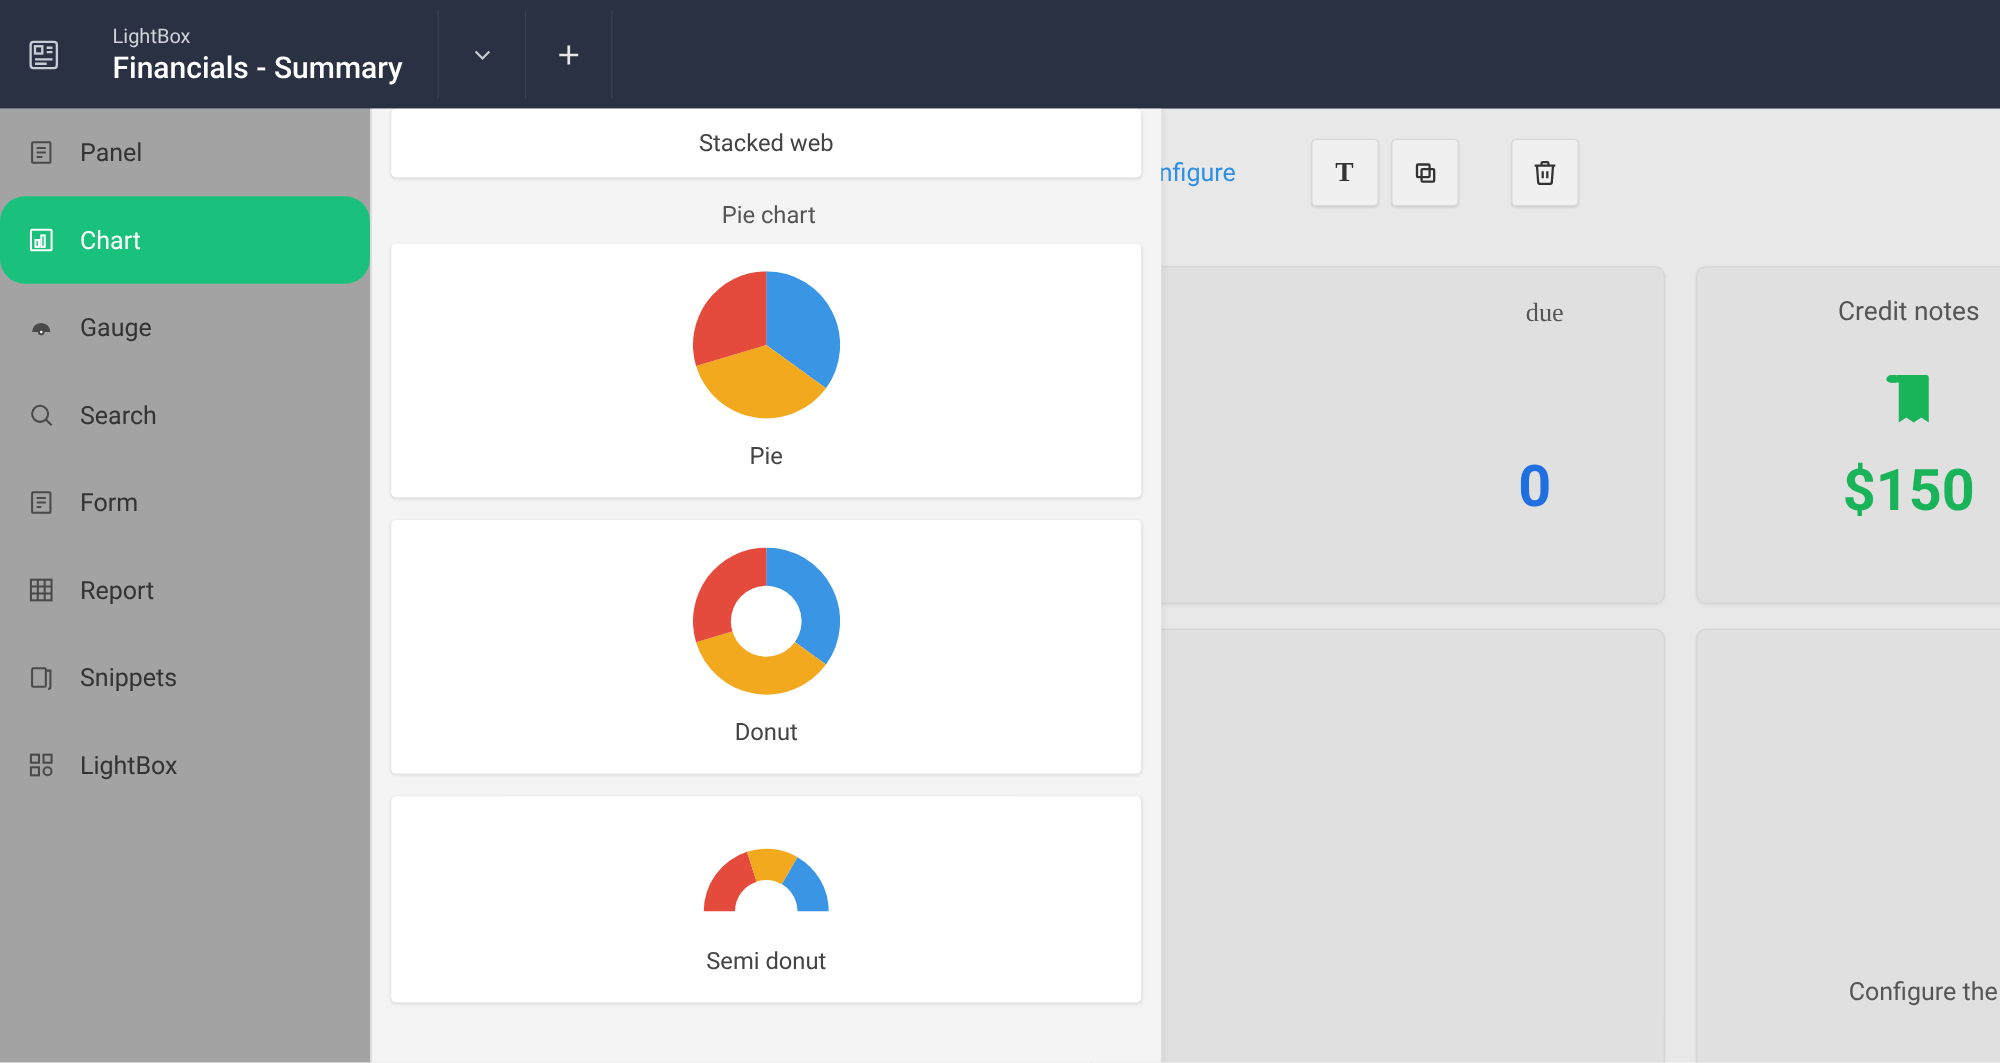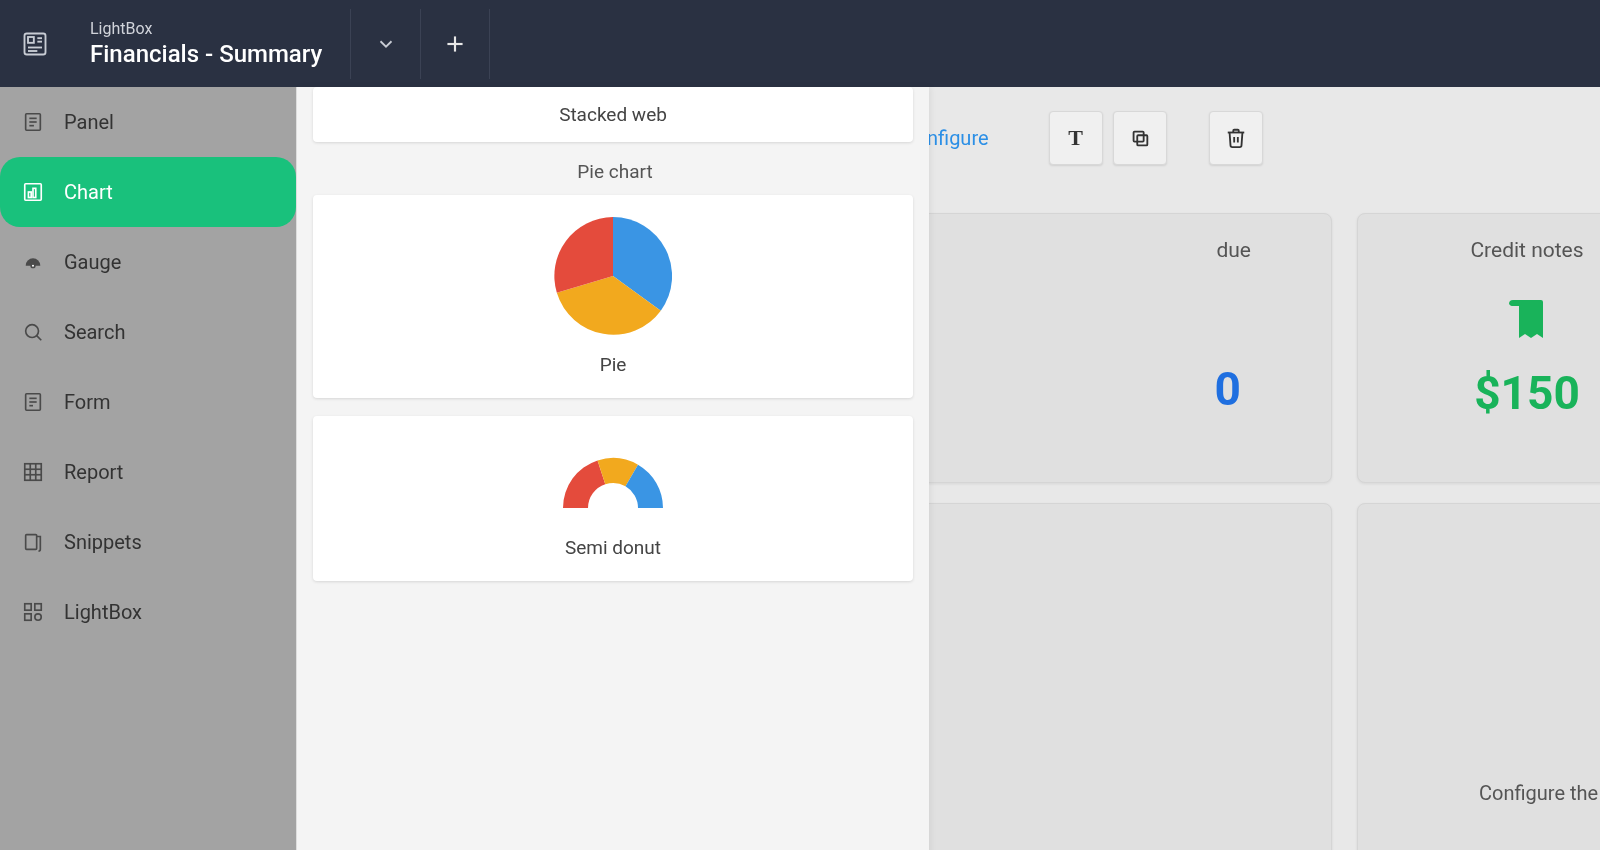--- a/index.html
+++ b/index.html
@@ -89,21 +89,21 @@
         <svg width="22" height="22" viewBox="0 0 24 24" fill="none" stroke="#333" stroke-width="2">
             <polyline points="3 6 5 6 21 6"></polyline>
             <path d="M19 6l-1 14a2 2 0 0 1-2 2H8a2 2 0 0 1-2-2L5 6"></path>
             <path d="M10 11v6M14 11v6"></path>
             <path d="M9 6V4a1 1 0 0 1 1-1h4a1 1 0 0 1 1 1v2"></path>
           </svg>
       </div>
     </div>
 
     <div class="canvas-card" style="left:575px; top:126px; width:460px; height:270px;">
-      <div class="card-title" style="text-align:right; padding-right: 80px;">due</div>
+      <div class="card-title" style="text-align:right; padding-right: 80px; font-family: Liberation Serif, serif;">due</div>
       <div class="card-value blue" style="text-align:right; padding-right: 90px; margin-top: 100px;">0</div>
     </div>
 
     <div class="canvas-card" style="left:1060px; top:126px; width:340px; height:270px;">
       <div class="card-title">Credit notes</div>
       <div style="display:flex; justify-content:center; margin-top: 34px;">
         <svg width="48" height="48" viewBox="0 0 24 24" fill="#19b35a">
           <path d="M7 2h12a1 1 0 0 1 1 1v18l-3-2-3 2-3-2-3 2V5H5a1 1 0 0 1 0-2h2zm2 4h8v2H9V6zm0 4h8v2H9v-2zm0 4h6v2H9v-2z"></path>
           <path d="M5 3h2v2H5a1 1 0 0 1 0-2z" fill="#19b35a"></path>
           <path d="M3 4a2 2 0 0 1 2-2h2v3H5a2 2 0 0 1-2-1z" fill="#19b35a"></path>
@@ -218,20 +218,31 @@
 
     <div class="picker-card">
       <svg width="118" height="118" viewBox="0 0 100 100">
         <path d="M50 50 L50 0 A50 50 0 0 1 90.5 79.4 Z" fill="#3a95e4"></path>
         <path d="M50 50 L90.5 79.4 A50 50 0 0 1 2.4 64.3 Z" fill="#f2a91e"></path>
         <path d="M50 50 L2.4 64.3 A50 50 0 0 1 50 0 Z" fill="#e44b3c"></path>
       </svg>
       <div class="picker-label">Pie</div>
     </div>
 
+    <div class="picker-card">
+      <svg width="118" height="118" viewBox="0 0 100 100">
+        <g>
+          <path d="M50 50 L50 0 A50 50 0 0 1 90.5 79.4 Z" fill="#3a95e4"></path>
+          <path d="M50 50 L90.5 79.4 A50 50 0 0 1 2.4 64.3 Z" fill="#f2a91e"></path>
+          <path d="M50 50 L2.4 64.3 A50 50 0 0 1 50 0 Z" fill="#e44b3c"></path>
+          <circle cx="50" cy="50" r="24" fill="#fff"></circle>
+        </g>
+      </svg>
+      <div class="picker-label">Donut</div>
+    </div>
 
     <div class="picker-card">
       <svg width="130" height="80" viewBox="0 0 130 80">
         <g transform="translate(65,70)">
           <path d="M-50 0 A50 50 0 0 1 -15.45 -47.55 L-7.7 -23.7 A25 25 0 0 0 -25 0 Z" fill="#e44b3c"></path>
           <path d="M-15.45 -47.55 A50 50 0 0 1 25 -43.3 L12.5 -21.65 A25 25 0 0 0 -7.7 -23.7 Z" fill="#f2a91e"></path>
           <path d="M25 -43.3 A50 50 0 0 1 50 0 L25 0 A25 25 0 0 0 12.5 -21.65 Z" fill="#3a95e4"></path>
         </g>
       </svg>
       <div class="picker-label">Semi donut</div>

